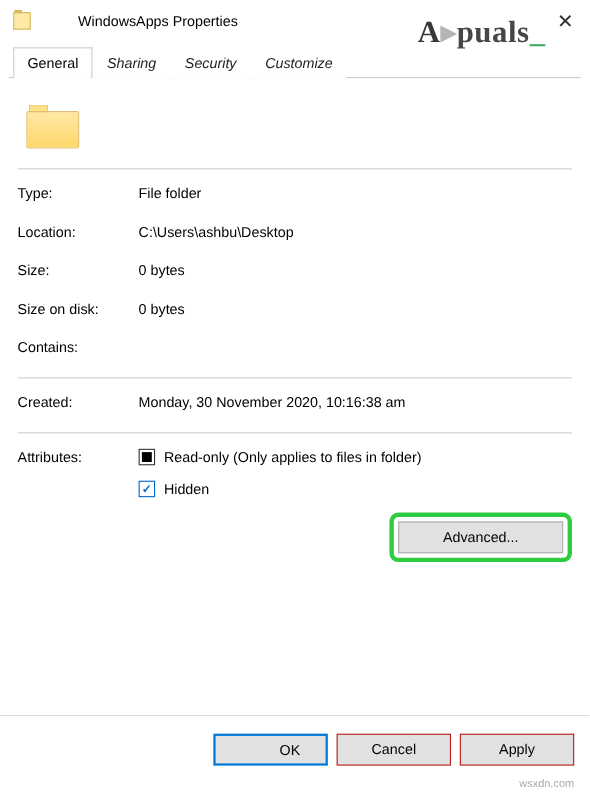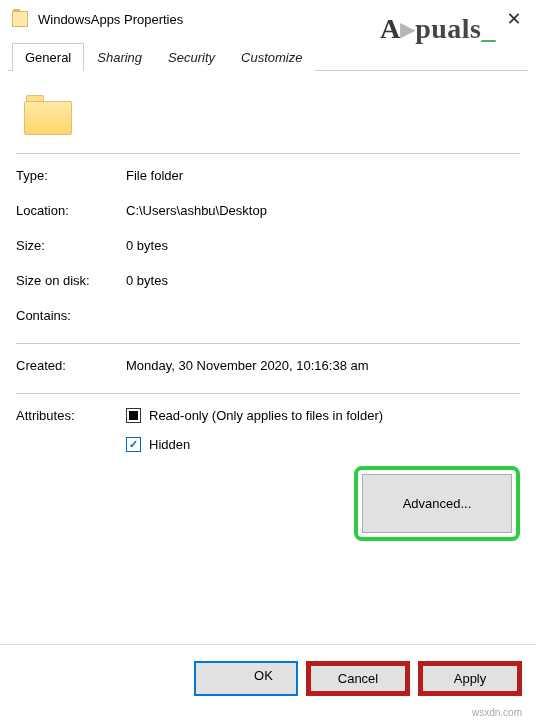--- a/index.html
+++ b/index.html
@@ -1,17 +1,17 @@
 <!DOCTYPE html>
 <html><head>
   <meta charset="utf-8">
   <style>
     * { box-sizing: border-box; margin: 0; padding: 0; }
     body { font-family: "Segoe UI", Tahoma, sans-serif; font-size: 13px; background: #fff; color: #000; width: 536px; height: 726px; overflow: hidden; }
-    .titlebar { display: flex; align-items: center; padding: 8px 12px; height: 38px; }
+    .titlebar { display: flex; align-items: center; padding: 8px 12px; height: 38px; gap: 33px; }
     .titlebar-icon { width: 16px; height: 16px; margin-right: 10px; background: #ffe9a6; border: 1px solid #d9b95f; position: relative; }
     .titlebar-icon::before { content:""; position:absolute; top:-3px; left:0; width:7px; height:3px; background:#d9b95f; }
     .titlebar-title { flex: 1; font-size: 13px; }
     .titlebar-close { width: 20px; text-align: center; font-size: 18px; color: #333; cursor: default; }
     .watermark { position: absolute; top: 12px; right: 40px; font-size: 28px; font-weight: 600; color: #333; font-family: Georgia, serif; letter-spacing: 0.5px; opacity: 0.9; pointer-events: none; }
     .watermark .w-a { color:#222; }
     .tabstrip { display: flex; border-bottom: 1px solid #ccc; margin: 4px 8px 0 8px; padding-left: 4px; }
     .tab { padding: 6px 12px; font-size: 13px; border: 1px solid transparent; border-bottom: none; background: #fff; position: relative; top: 1px; cursor: default; }
     .tab.active { border-color: #ccc; background: #fff; z-index: 2; }
     .tab:not(.active) { color: #222; font-style: italic; }
@@ -24,24 +24,24 @@
     .row-label { width: 110px; }
     .row-value { flex: 1; }
     .checkbox-row { display:flex; align-items:center; margin-bottom: 14px; }
     .checkbox { width:15px; height:15px; border:1px solid #333; margin-right: 8px; display:flex; align-items:center; justify-content:center; font-size:11px; }
     .checkbox.fill::after { content:""; width:9px; height:9px; background:#000; }
     .checkbox.check { border-color:#0066cc; color:#0066cc; }
     .checkbox.check::after { content:"✓"; font-weight:bold; }
     .attr-section { display:flex;justify-content:space-between; }
     .attr-right { flex:1; }
     .adv-btn-wrap { display:flex; justify-content:flex-end; margin-top: 6px; }
-    .adv-btn { padding: 21px 24px; background:#e1e1e1; border:1px solid #adadad; font-size:13px; font-family:inherit; min-width: 150px; }
+    .adv-btn { padding: 6px 24px; background:#e1e1e1; border:1px solid #adadad; font-size:13px; font-family:inherit; min-width: 150px; }
     .adv-highlight { border: 4px solid #2ecc40; border-radius: 8px; padding: 4px; display:inline-block; }
     .buttonbar { position: absolute; bottom: 0; left:0; right:0; padding: 16px 14px 30px 14px; display:flex; justify-content:flex-end; gap: 8px; border-top: 1px solid #ddd; background:#fff; }
-    .btn { padding: 5px 0; width: 104px; background:#e1e1e1; border:5px solid #b91c1c; font-size:13px; font-family:inherit; text-align:center; cursor:default; }
+    .btn { padding: 5px 0; width: 104px; background:#e1e1e1; border:1px solid #b91c1c; font-size:13px; font-family:inherit; text-align:center; cursor:default; }
     .btn.primary { border:2px solid #0078d7;padding-left:35px; }
     .tinytext { position:absolute; bottom:8px; right:14px; font-size:10px; color:#aaa; }
   </style>
 </head>
 <body>
 
 <div class="titlebar">
   <div class="titlebar-icon"></div>
   <div class="titlebar-title">WindowsApps Properties</div>
   <div class="titlebar-close">✕</div>

